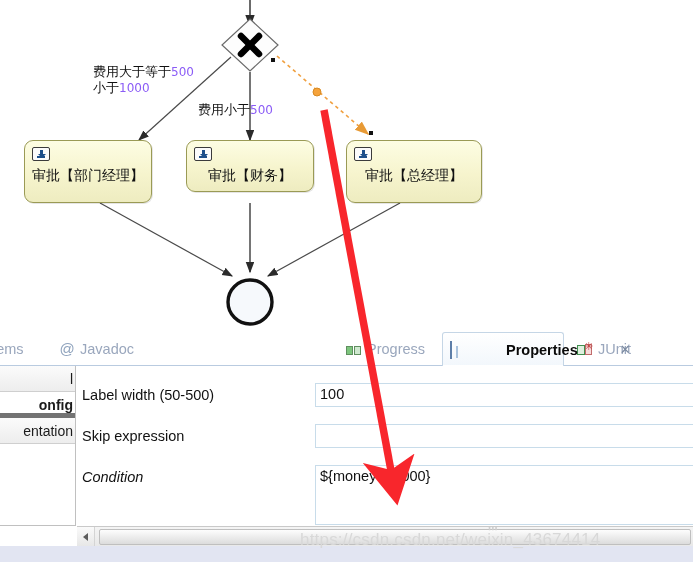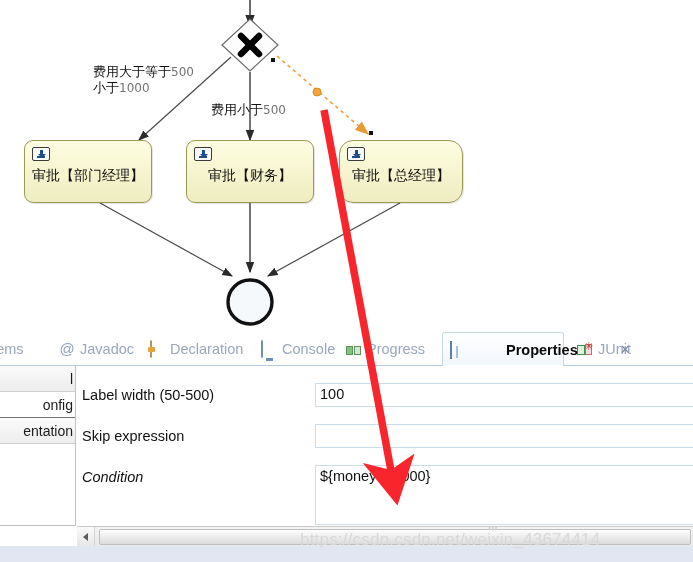--- a/index.html
+++ b/index.html
@@ -13,21 +13,21 @@
 
   
   #diagram{position:absolute;left:0;top:0;width:693px;height:332px;background:#fff;overflow:hidden;}
   #diagram svg{position:absolute;left:0;top:0;}
 
   .edge-label{
     position:absolute;
     font-family:"DejaVu Sans","Liberation Sans",sans-serif;
     font-size:13px;color:#111;white-space:nowrap;line-height:16px;
   }
-  .edge-label .num{font-size:12px;color:#737373;}
+  .edge-label .num{font-size:12px;color:#8b5cf6;}
 
   
   .task{
     position:absolute;
     border:1px solid #9a9a55;
     border-radius:9px;
     background:linear-gradient(180deg,#fdfde3 0%,#f6f4cd 55%,#eeecc0 100%);
     box-shadow:1px 1px 0 rgba(0,0,0,.10);
     box-sizing:border-box;
   }
@@ -113,21 +113,21 @@
     box-sizing:border-box;overflow:hidden;
   }
   .plitem{
     position:relative;height:26px;line-height:26px;
     padding-left:0;box-sizing:border-box;
     font-size:14px;color:#1b1b1b;white-space:nowrap;
     background:linear-gradient(180deg,#fbfbfb 0%,#ededed 100%);
     border-bottom:1px solid #cfcfcf;
     text-align:right;padding-right:2px;
   }
-  .plitem.sel{background:#ffffff;font-weight:normal;border-bottom:1px solid #737373;}
+  .plitem.sel{background:#ffffff;font-weight:bold;border-bottom:5px solid #737373;}
   .plfill{background:#ffffff;height:60px;}
 
   #fields{position:absolute;left:77px;top:0;right:0;height:160px;background:#fff;padding-left:12px;}
   .frow{position:absolute;left:0;right:0;}
   .flabel{
     position:absolute;left:5px;top:0;font-size:14.5px;color:#111;white-space:nowrap;
   }
   .finput{
     position:absolute;background:#fff;border:1px solid #c8dcea;box-sizing:border-box;
     font-size:14.5px;color:#111;padding:2px 4px;overflow:hidden;white-space:nowrap;
@@ -211,40 +211,40 @@
       <path d="M400,203 L268,276" fill="none" stroke="#4a4a4a" stroke-width="1.2" marker-end="url(#ah)"></path>
 
       <circle cx="250" cy="302" r="22" fill="#f6f9fc" stroke="#111" stroke-width="3.4"></circle>
     </svg>
 
     <div class="edge-label" style="left:93px;top:64px;">
       <span>费用大于等于</span><span class="num">500</span><br>
       <span>小于</span><span class="num">1000</span>
     </div>
 
-    <div class="edge-label" style="left:198px;top:102px;margin-left:13px;">
+    <div class="edge-label" style="left:198px;top:102px;">
       <span>费用小于</span><span class="num">500</span>
     </div>
 
 
     <div class="task" style="left:24px;top:140px;width:128px;height:63px;">
       <span class="ticon">
           <i class="tbar"></i>
         </span>
       <span class="tlabel">审批【部门经理】</span>
     </div>
 
-    <div class="task" style="left:186px;top:140px;width:128px;height:63px;text-decoration:underline;">
+    <div class="task" style="left:186px;top:140px;width:128px;height:52px;text-decoration:underline;">
       <span class="ticon">
           <i class="tbar"></i>
         </span>
       <span class="tlabel">审批【财务】</span>
     </div>
 
-    <div class="task" style="left:339px;top:140px;width:124px;height:63px;border-radius:14px;">
+    <div class="task" style="left:346px;top:140px;width:136px;height:63px;">
       <span class="ticon">
           <i class="tbar"></i>
         </span>
       <span class="tlabel">审批【总经理】</span>
     </div>
   </div>
 
   <div id="views">
 
     <div id="tabbar">
@@ -252,29 +252,21 @@
 
       <div class="tab" style="left:-14px;width:66px;">
         <span class="tx">lems</span>
       </div>
 
       <div class="tab" style="left:52px;">
         <span class="tabicon ico-at">@</span>
         <span class="tx">Javadoc</span>
       </div>
 
-      <div class="tab" style="left:142px;">
-        <span class="tabicon"><i class="ico-decl"></i></span>
-        <span class="tx">Declaration</span>
-      </div>
-
-      <div class="tab" style="left:254px;">
-        <span class="tabicon"><i class="ico-console"></i></span>
-        <span class="tx">Console</span>
-      </div>
+
 
       <div class="tab" style="left:339px;">
         <span class="tabicon ico-progress">
             <i class="a"></i>
             <i class="b"></i>
           </span>
         <span class="tx">Progress</span>
       </div>
 
       <div class="tab active" style="left:442px;width:122px;">

